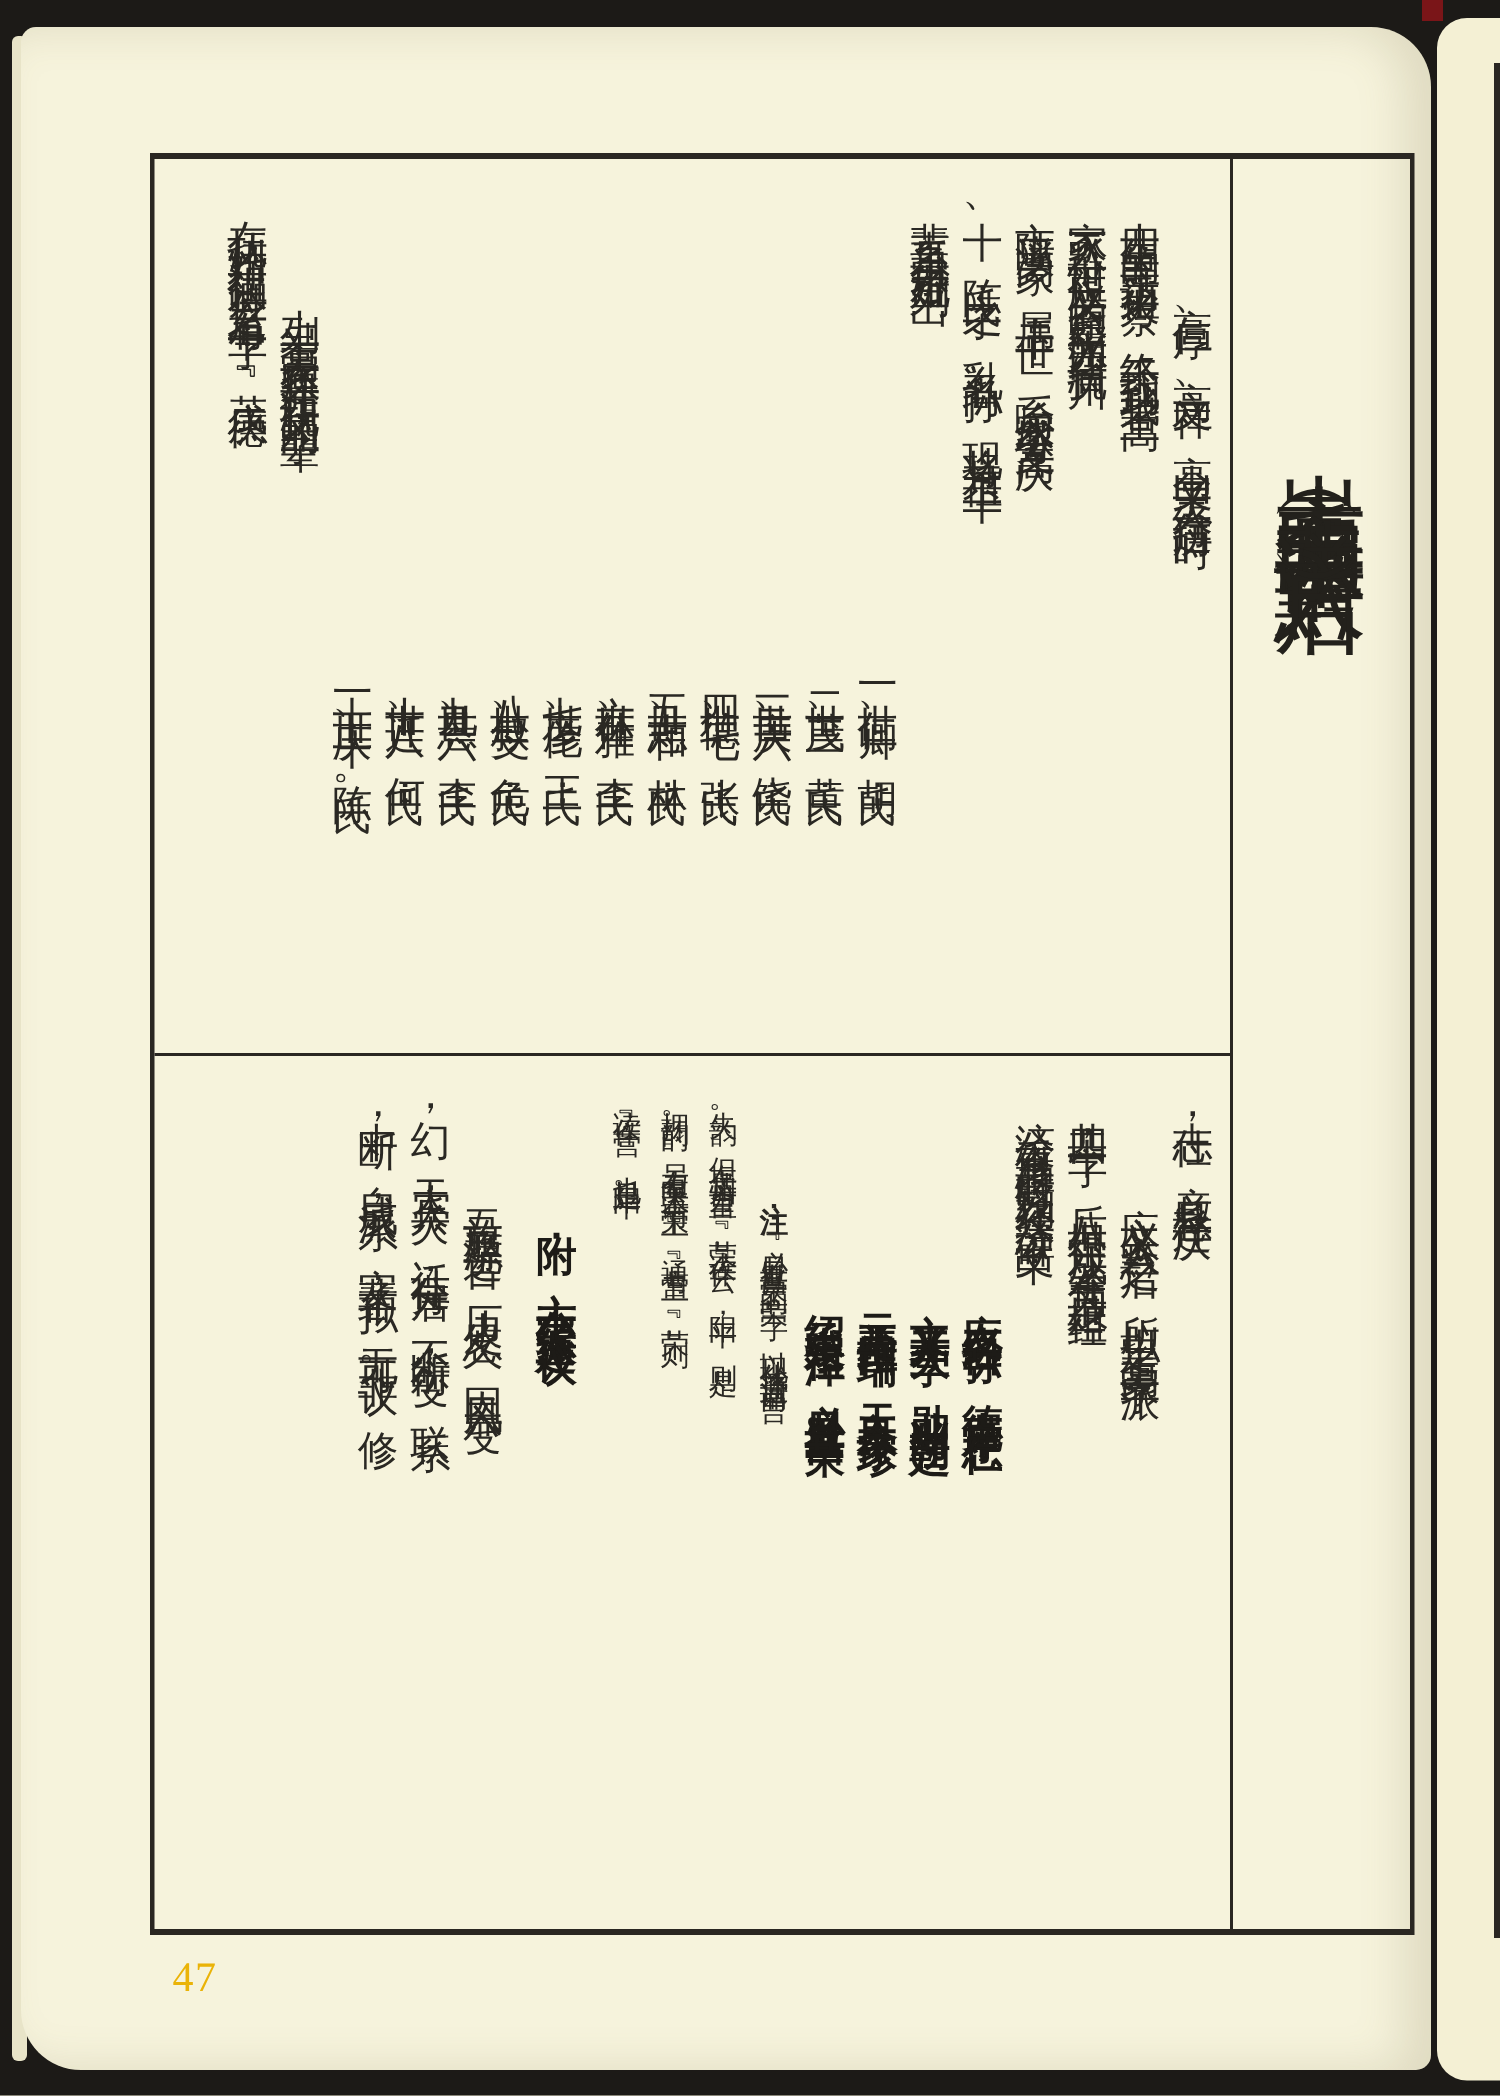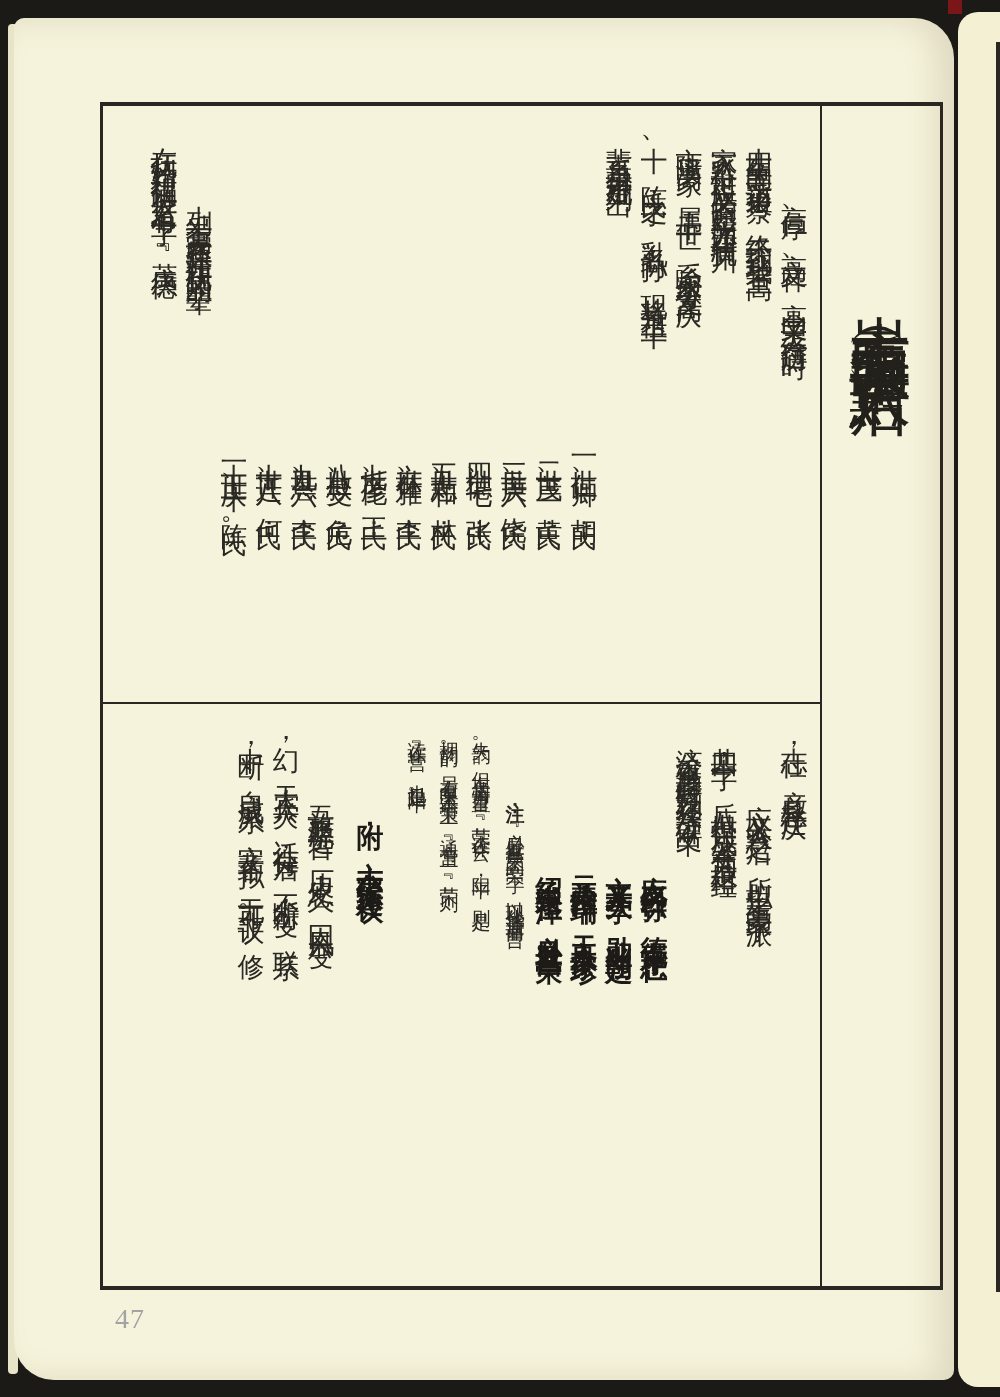--- a/index.html
+++ b/index.html
@@ -63,21 +63,21 @@
   }
   .indent { padding-top: 58px; }
   .lower .vtext { top: 22px; }
   .bold { font-weight: bold; font-family: "DejaVu Sans", "Liberation Sans", sans-serif; color: #1d1b17; }
   .note { font-size: 19px; line-height: 32px; letter-spacing: 4px; }
   .note .label { font-weight: bold; font-family: "DejaVu Sans", sans-serif; }
   .p { display: block; }
   .page-number {
     position: absolute; left: 115px; top: 1303px;
     font-family: "Liberation Serif", "DejaVu Serif", serif;
-    font-size: 28px; color: #a3a3a3; letter-spacing: 1px;
+    font-size: 28px; color: #eab308; letter-spacing: 1px;
   }
 </style>
 </head>
 <body>
 
 <div class="spine-red"></div>
 <div class="next-page">
     <div class="frame"></div>
   </div>
 <div class="page-edge"></div>

